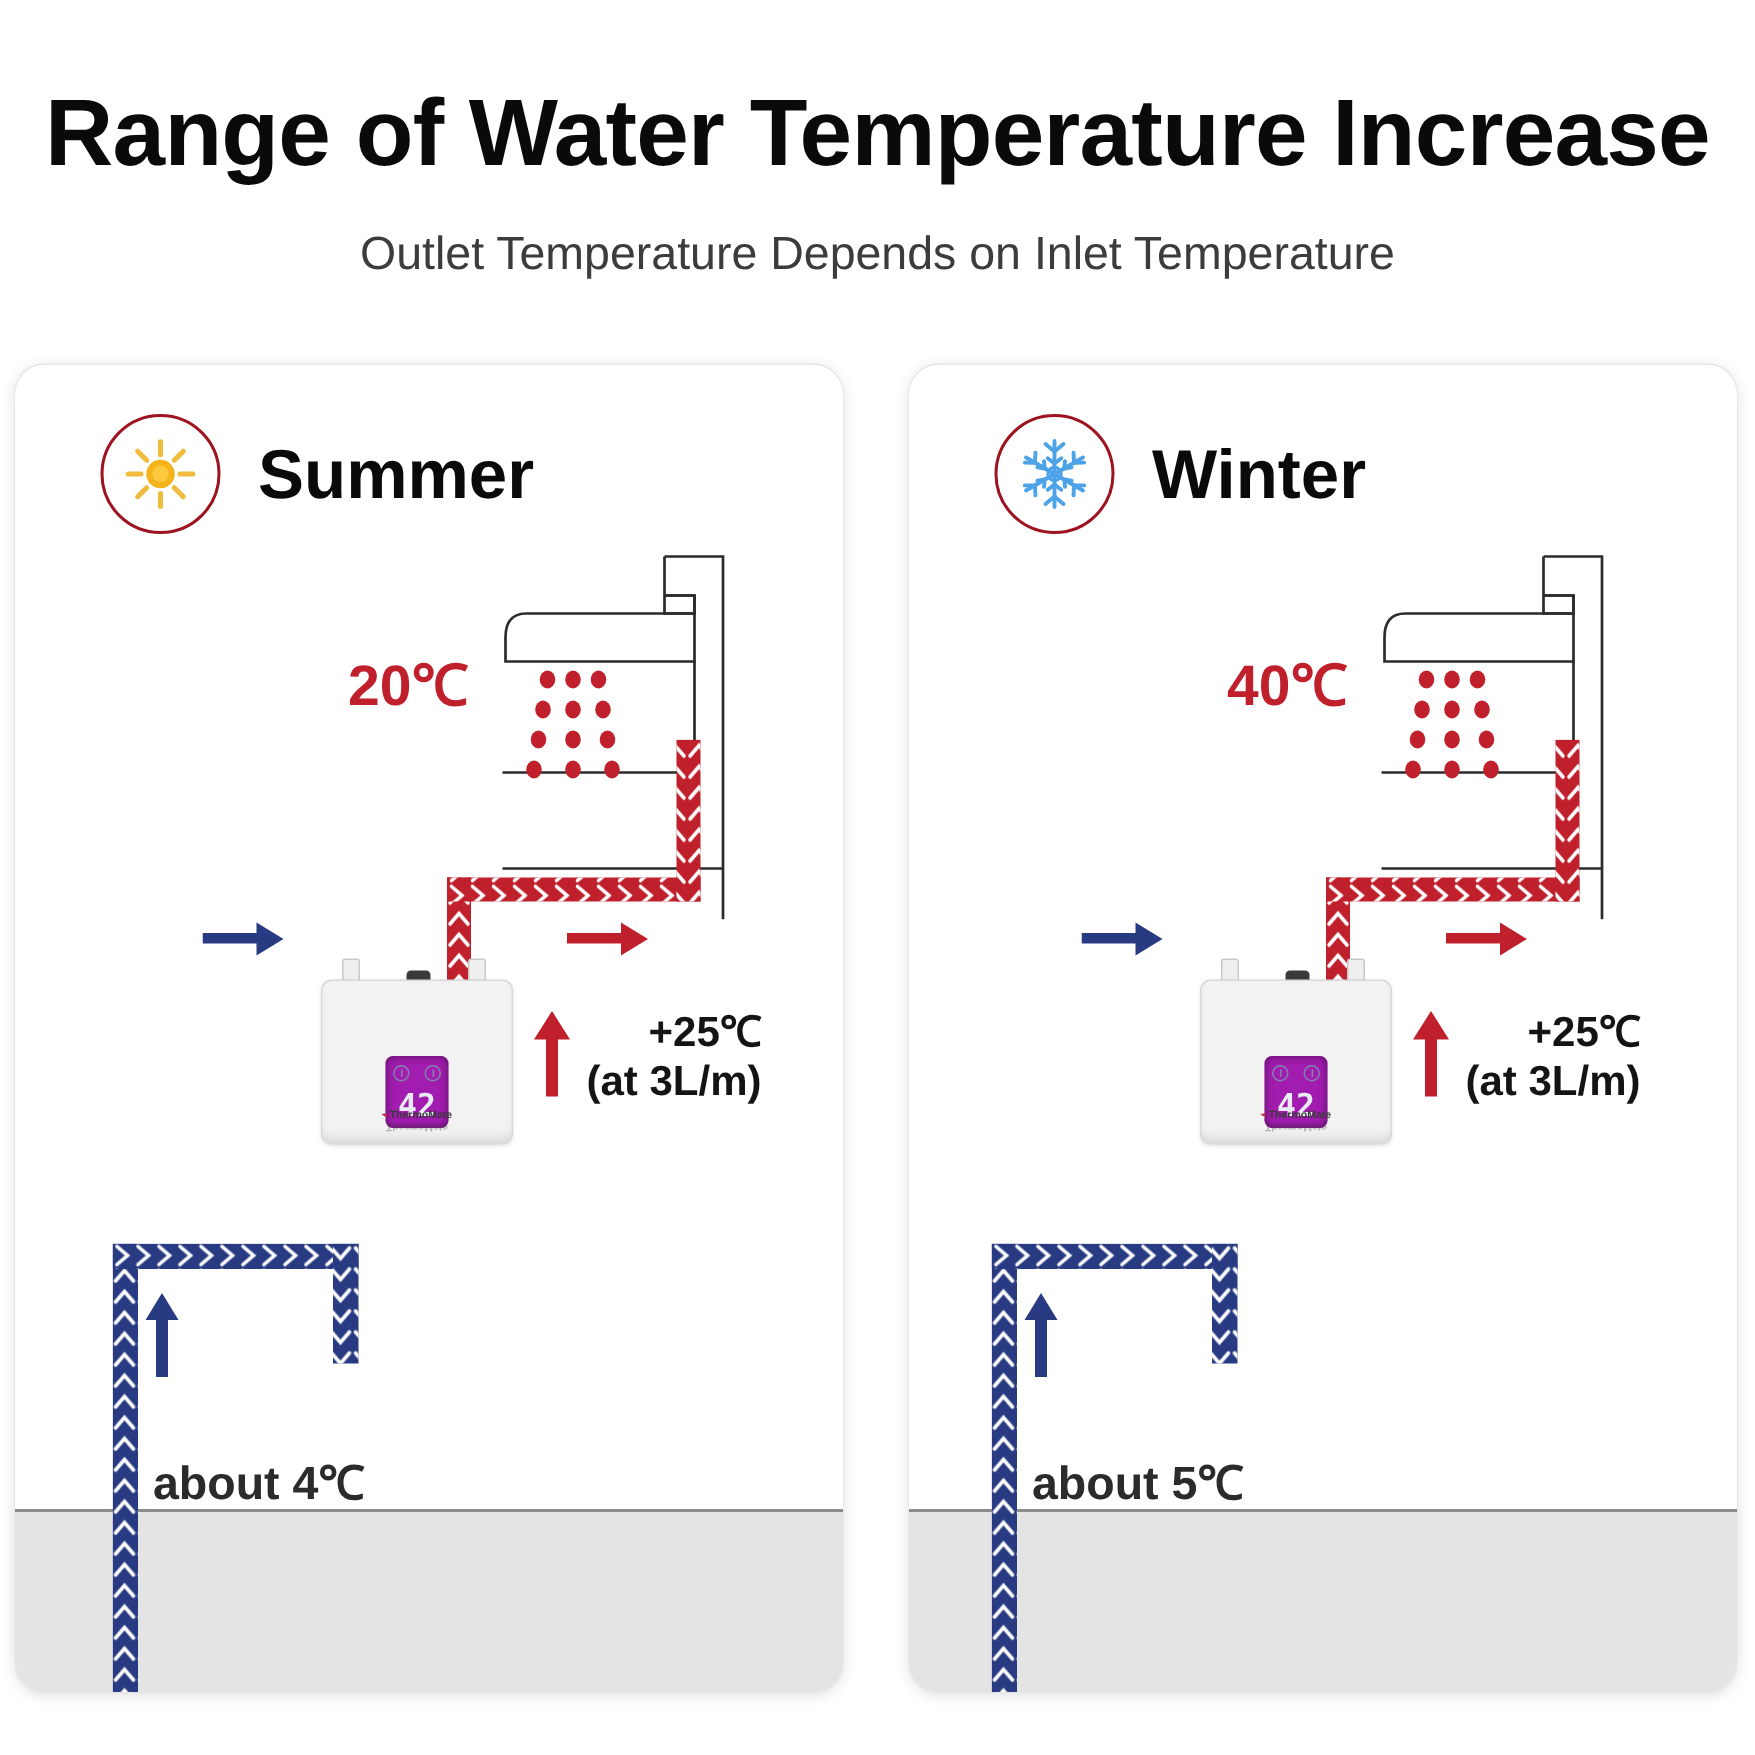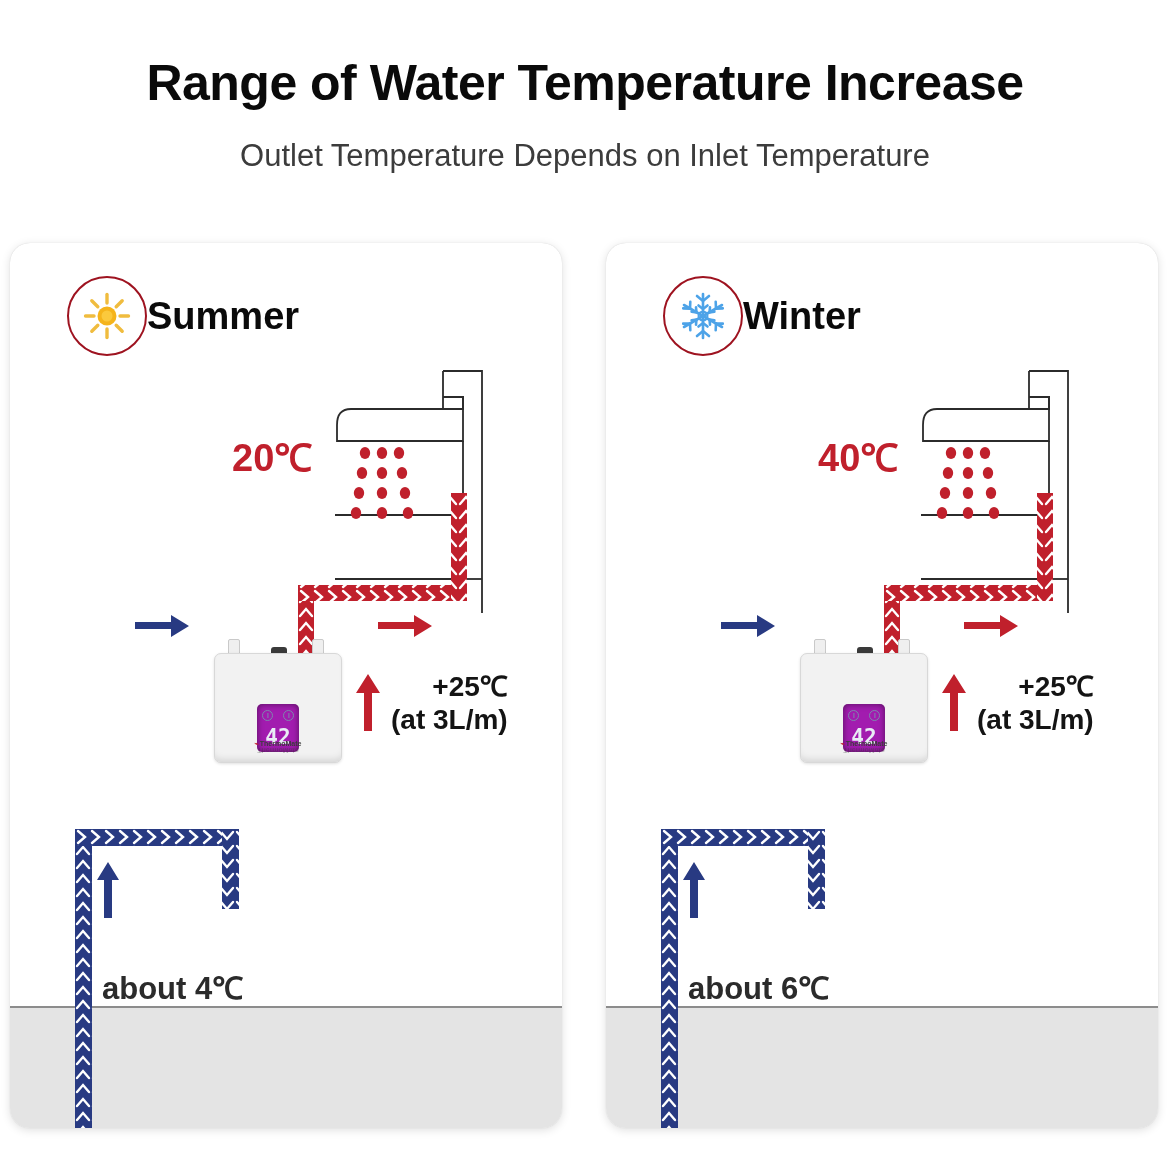--- a/index.html
+++ b/index.html
@@ -8,21 +8,21 @@
     background: #ffffff;
     font-family: "Liberation Sans", sans-serif;
     overflow: hidden;
   }
 
   .page { position: relative; width: 1170px; height: 1170px; background:#fff; }
 
   
   .header { position:absolute; left:0; top:0; width:1170px; text-align:center; }
   .title {
-    font-size: 50px; font-weight: 800; color:#0a0a0a;
+    font-size: 63px; font-weight: 800; color:#0a0a0a;
     letter-spacing:-0.5px; line-height:1; padding-top:58px;
   }
   .subtitle {
     font-size: 31px; font-weight: 400; color:#3c3c3c;
     line-height:1; padding-top:32px;
   }
 
   
   .cards { position:absolute; left:0; top:243px; width:1170px; height:895px; }
   .card {
@@ -40,21 +40,21 @@
   }
 
   
   .season-head { position:absolute; left:57px; top:33px; display:flex; align-items:center; }
   .season-badge {
     width:80px; height:80px; border-radius:50%;
     border:2.5px solid #9e1320; background:#fff;
     display:flex; align-items:center; justify-content:center;
   }
   .season-label {
-    font-size:38px; font-weight:700; color:#0a0a0a; line-height:1;text-align:center;
+    margin-left:25px; font-size:46px; font-weight:700; color:#0a0a0a; line-height:1;text-align:center;
   }
 
   
   .temp-big {
     position:absolute; font-size:38px; font-weight:700; color:#c0202c;
     line-height:1; white-space:nowrap;
   }
 
   
   .faucet { position:absolute; }
@@ -422,17 +422,17 @@
           <svg width="28" height="62" viewBox="0 0 28 62">
             <path d="M10 60 L10 22 L2 22 L14 3 L26 22 L18 22 L18 60 Z" fill="#c0202c"></path>
           </svg>
         </div>
         <div class="delta-text">
           <div>+25℃</div>
           <div>(at 3L/m)</div>
         </div>
       </div>
 
-      <div class="about-temp" style="left:82px; top:730px;">about 6℃</div>
+      <div class="about-temp" style="left:82px; top:730px;">about 5℃</div>
     </div>
 
   </div>
 </div>
 
 </body></html>

